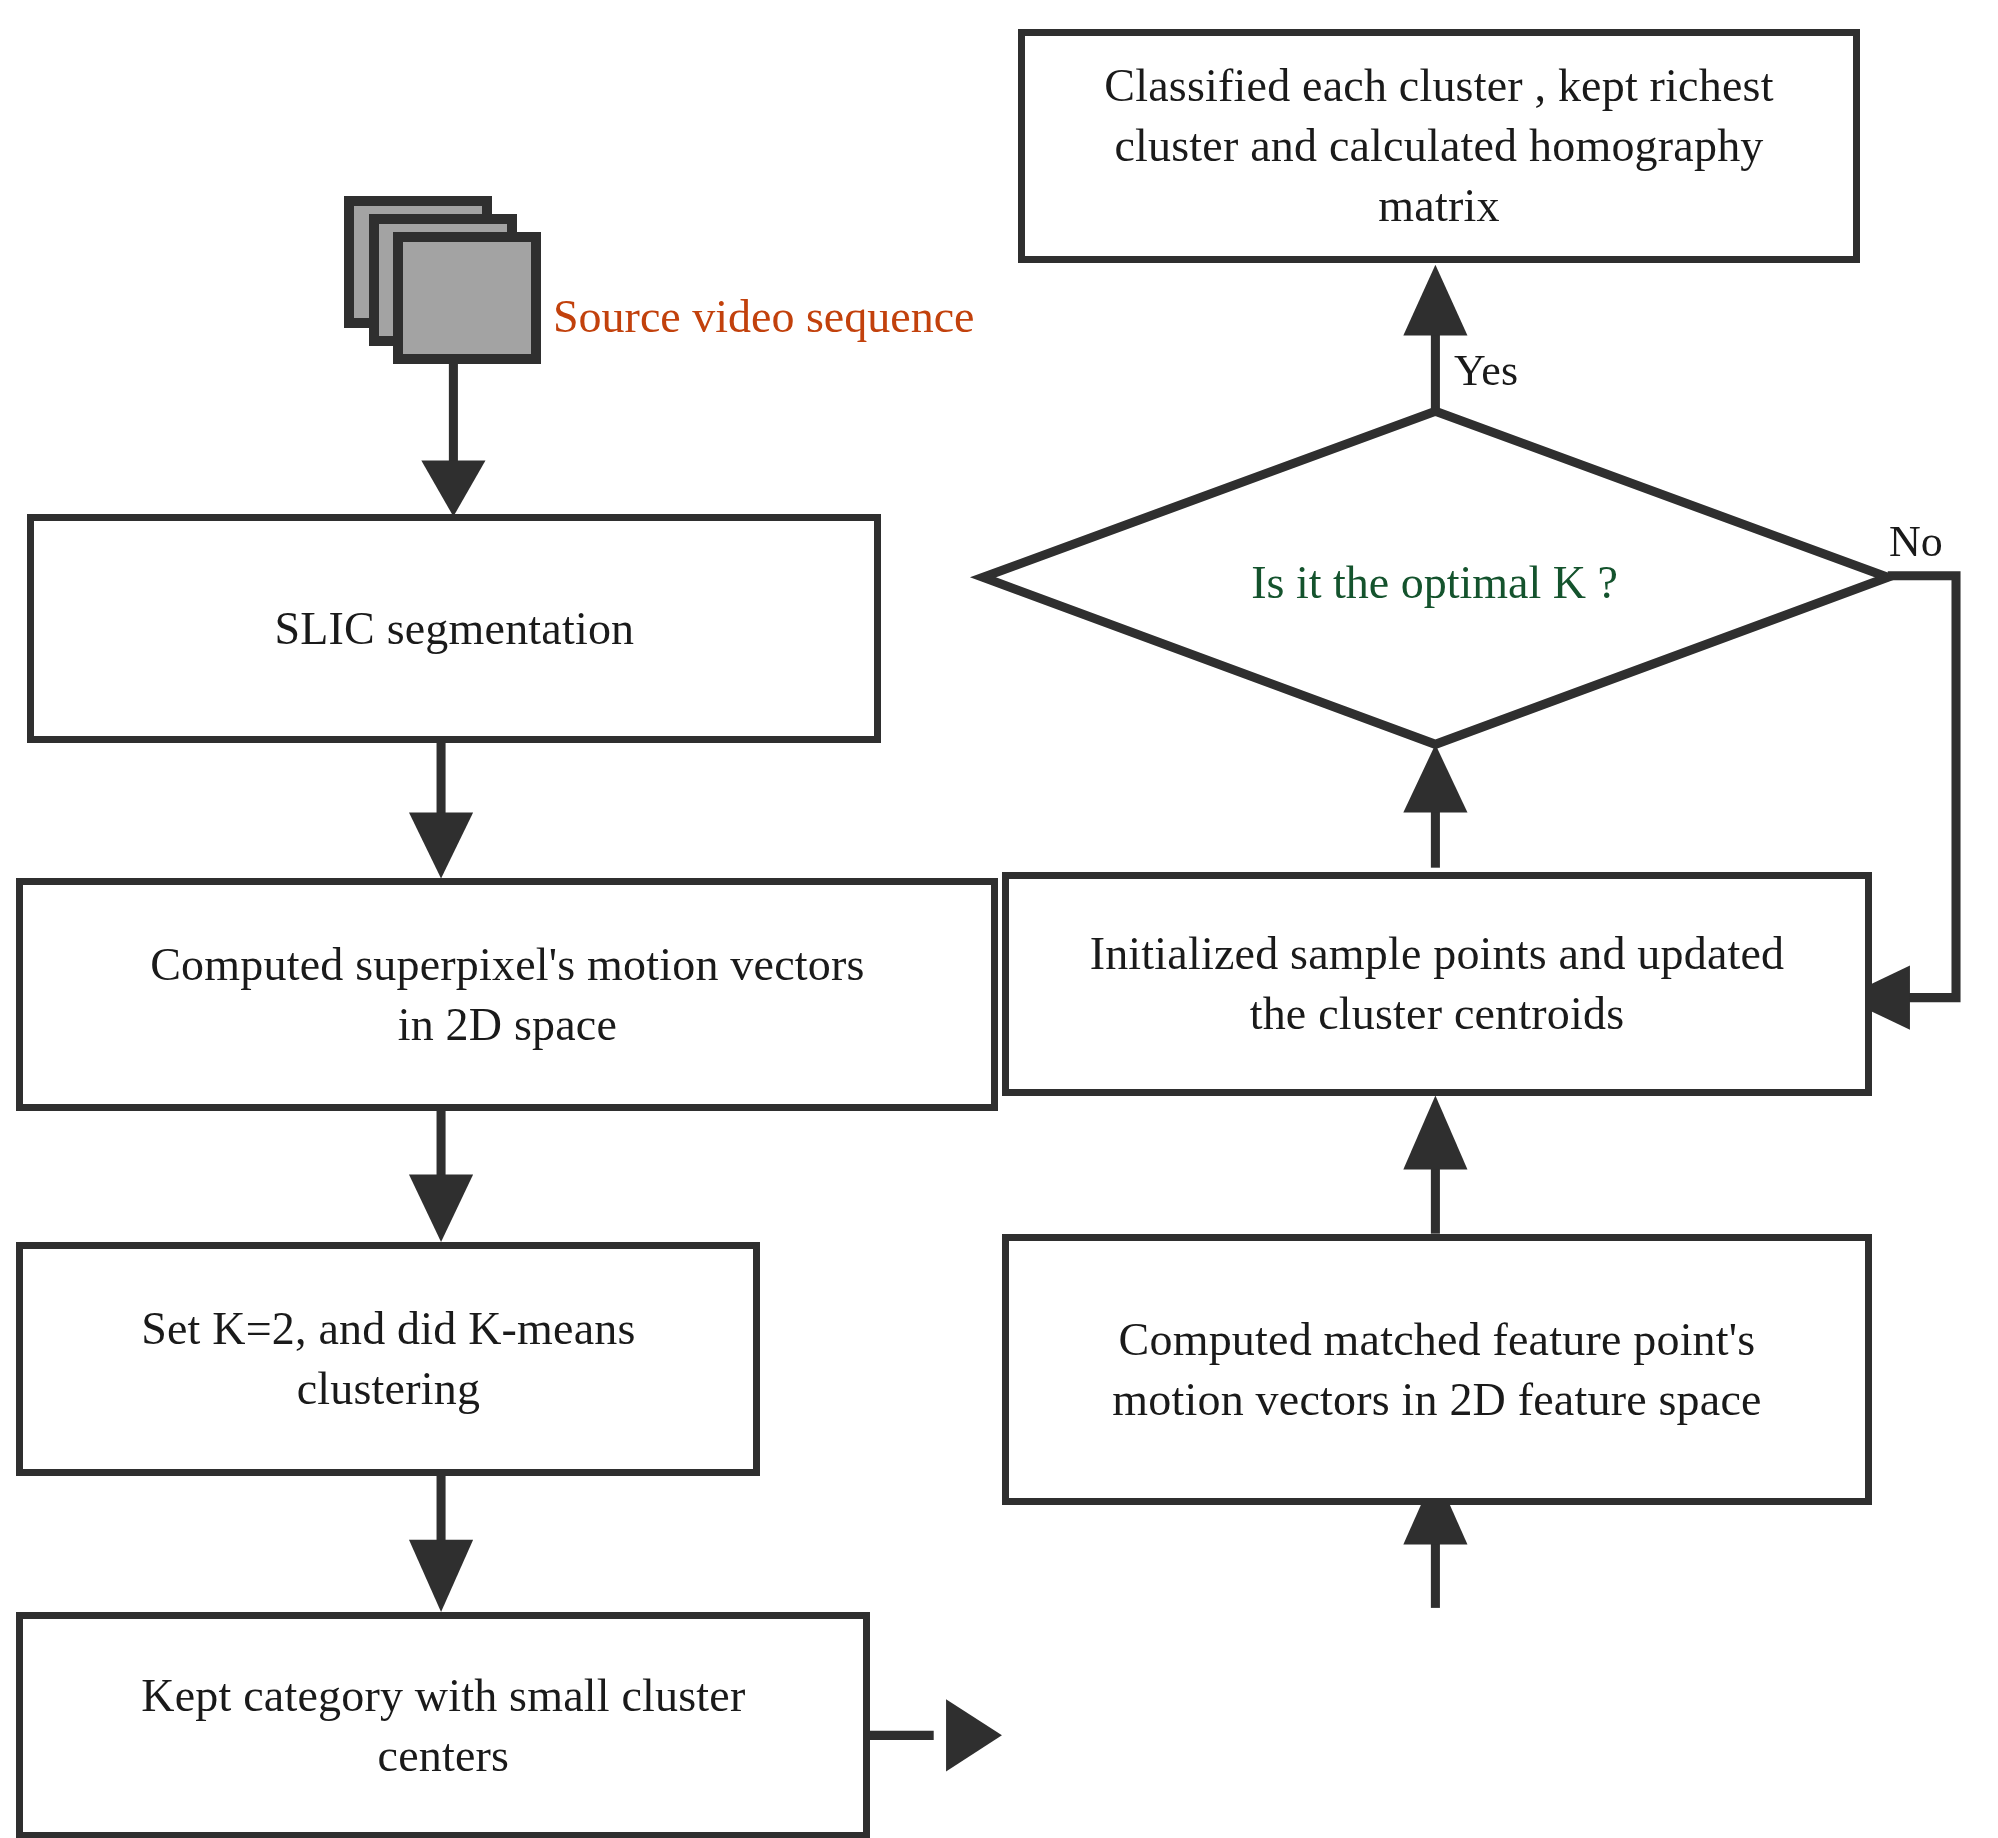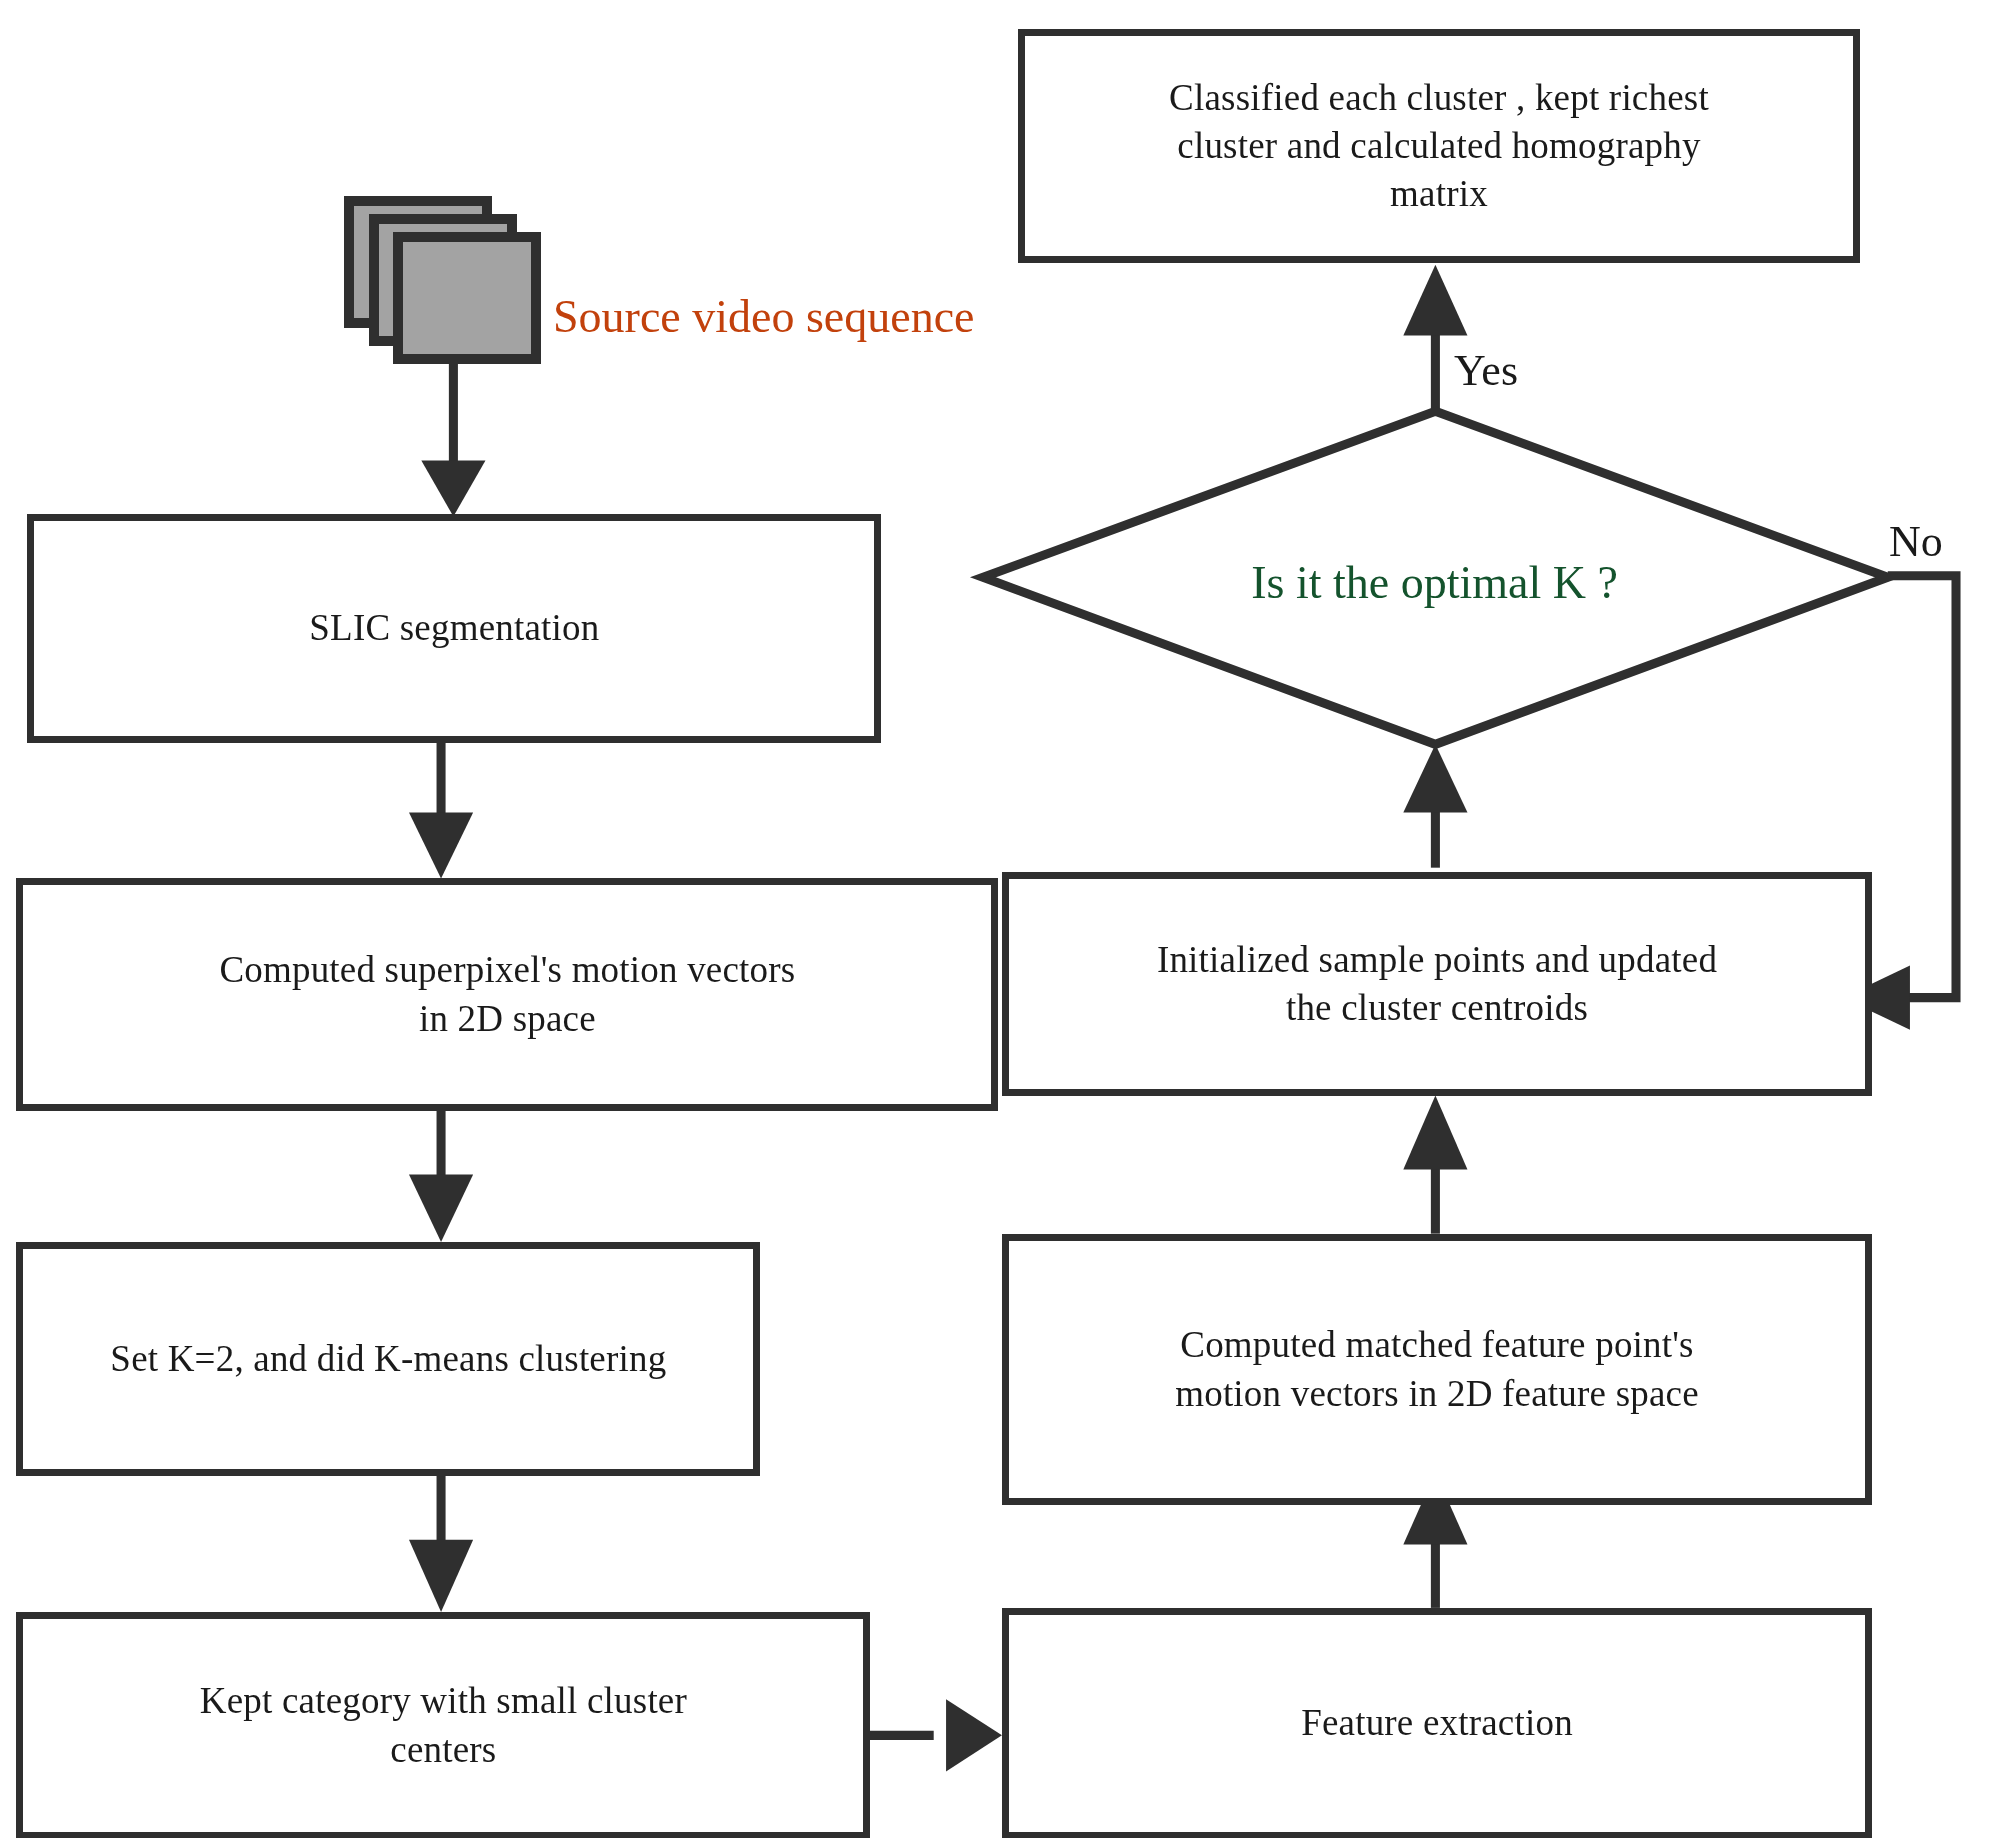--- a/index.html
+++ b/index.html
@@ -24,21 +24,21 @@
   .node-box {
     position: absolute;
     box-sizing: border-box;
     border: 7.4px solid #2f2f2f;
     background: #ffffff;
     display: flex;
     align-items: center;
     justify-content: center;
     text-align: center;
     color: #1a1a1a;
-    font-size: 37px;
+    font-size: 46px;
     line-height: 1.30;
     letter-spacing: 0.2px;
   }
   .node-box .node-text {
     display: block;
     padding: 0 21.4px;
     white-space: pre-line;
   }
   .decision-label {
     position: absolute;
@@ -155,23 +155,20 @@
 
   <div class="node-box" style="left:16.4px; top:1242px; width:744px; height:234px;">
     <span class="node-text">Set K=2, and did K-means clustering</span>
   </div>
 
   <div class="node-box" style="left:16.4px; top:1612px; width:854px; height:227px;">
     <span class="node-text">Kept category with small cluster
 centers</span>
   </div>
 
-  <div class="node-box" style="left:1002px; top:1608px; width:870px; height:231px;">
-    <span class="node-text">Feature extraction</span>
-  </div>
 
   <div class="node-box" style="left:1002px; top:1234px; width:870px; height:271px;">
     <span class="node-text">Computed matched feature point's
 motion vectors in 2D feature space</span>
   </div>
 
   <div class="node-box" style="left:1002px; top:872px; width:870px; height:224px;">
     <span class="node-text">Initialized sample points and updated
 the cluster centroids</span>
   </div>

